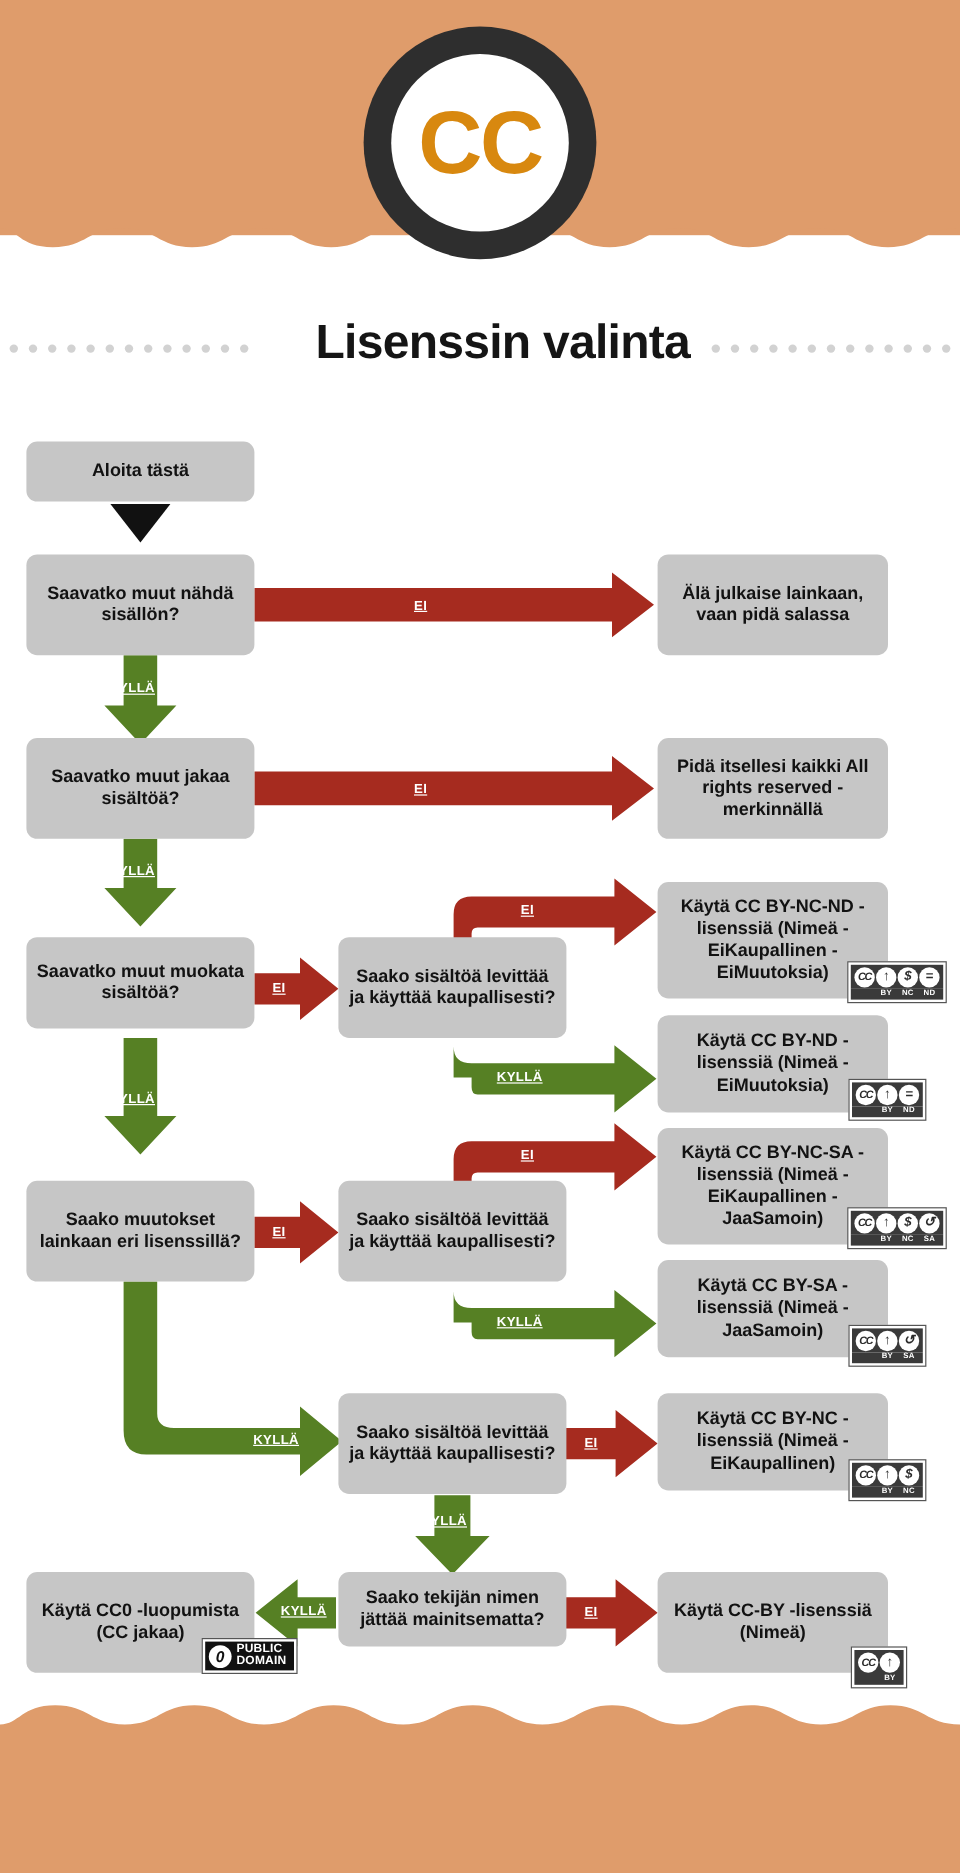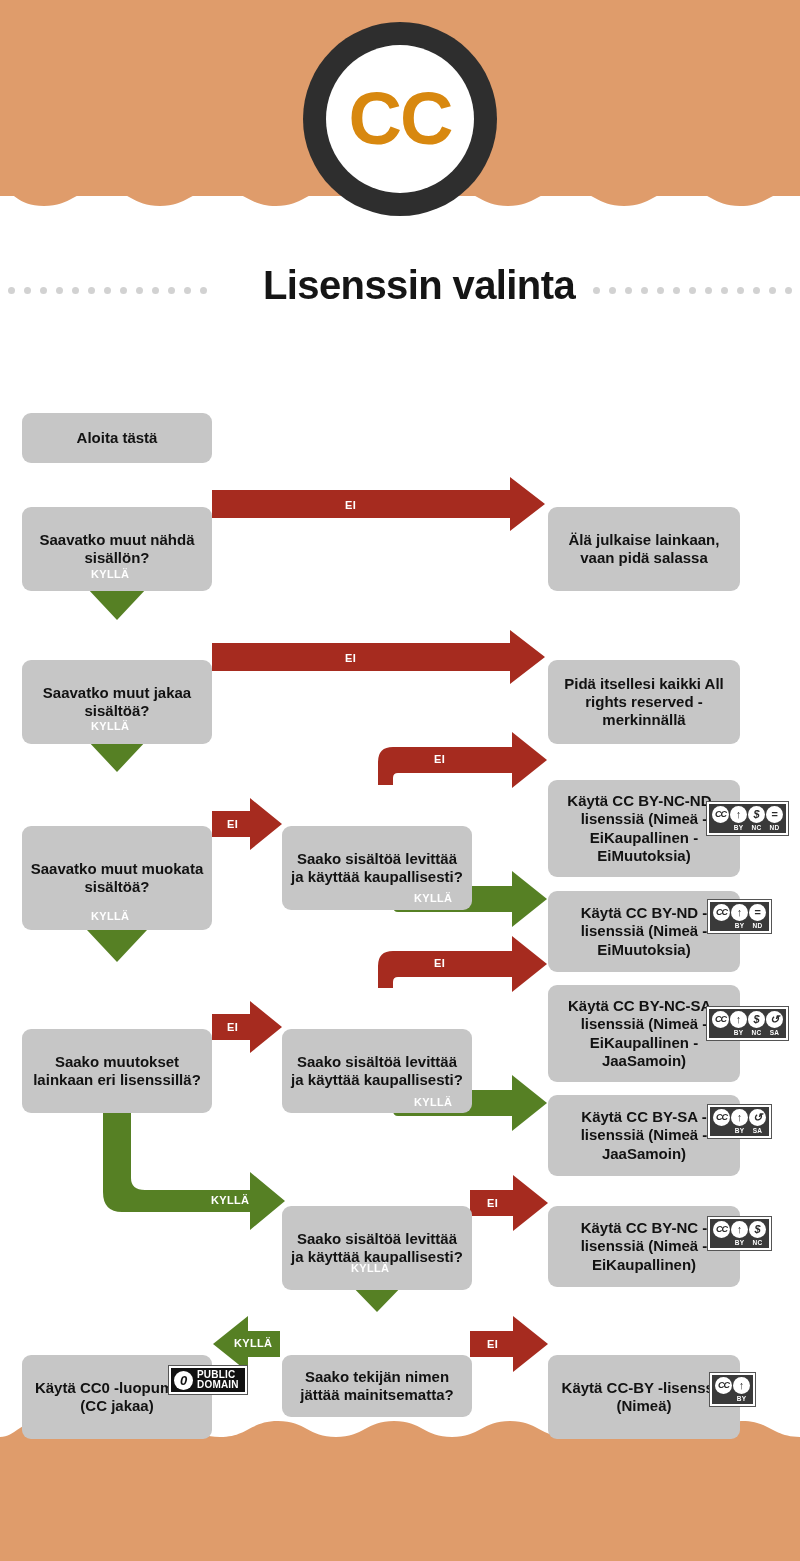--- a/index.html
+++ b/index.html
@@ -62,26 +62,26 @@
 
   
   .box {
     position:absolute; background:#c6c6c6; border-radius:9px;
     display:flex; align-items:center; justify-content:center;
     text-align:center; padding:4px 8px;
     font-weight:700; color:#121212; line-height:1.22;
     z-index: 6;
   }
   .box span { display:block; width:100%; }
-  .box.s15 { font-size:15px;margin-top:45px; }
+  .box.s15 { font-size:15px; }
 
   
   .alabel {
     position:absolute; color:#ffffff; font-weight:700; z-index:9;
-    font-size:11px; letter-spacing:0.3px; white-space:nowrap;
+    font-size:11px; letter-spacing:0.3px; white-space:nowrap;text-decoration:underline;
   }
   .alabel.big { font-size:11px; }
 
   
   .ccbadge {
     position:absolute; z-index:11;
     background:#fff; border:1px solid #555;
     padding:2px; display:flex; flex-direction:column;
   }
   .ccbadge .strip {
@@ -220,21 +220,21 @@
   <div class="box s15" style="left:22px; top:368px; width:190px; height:50px;">
     <span>Aloita tästä</span>
   </div>
 
   <div class="box s15" style="left:22px; top:462px; width:190px; height:84px;">
     <span>Saavatko muut nähdä sisällön?</span>
   </div>
   <div class="box s15" style="left:22px; top:615px; width:190px; height:84px;">
     <span>Saavatko muut jakaa sisältöä?</span>
   </div>
-  <div class="box s15" style="left:22px; top:781px; width:190px; height:104px;">
+  <div class="box s15" style="left:22px; top:781px; width:190px; height:76px;">
     <span>Saavatko muut muokata sisältöä?</span>
   </div>
   <div class="box s15" style="left:22px; top:984px; width:190px; height:84px;">
     <span>Saako muutokset lainkaan eri lisenssillä?</span>
   </div>
 
   <div class="box s15" style="left:282px; top:781px; width:190px; height:84px;">
     <span>Saako sisältöä levittää ja käyttää kaupallisesti?</span>
   </div>
   <div class="box s15" style="left:282px; top:984px; width:190px; height:84px;">

